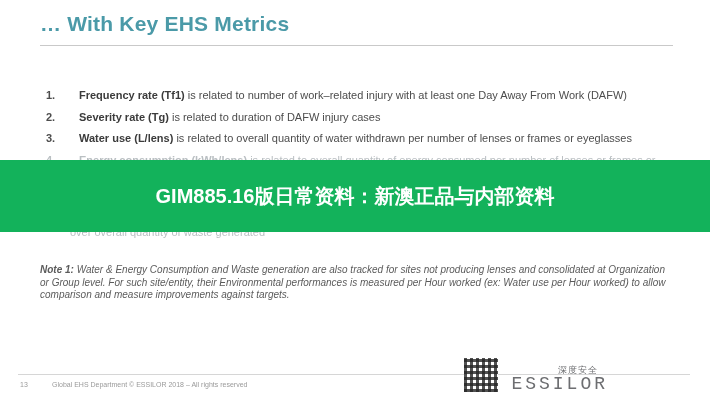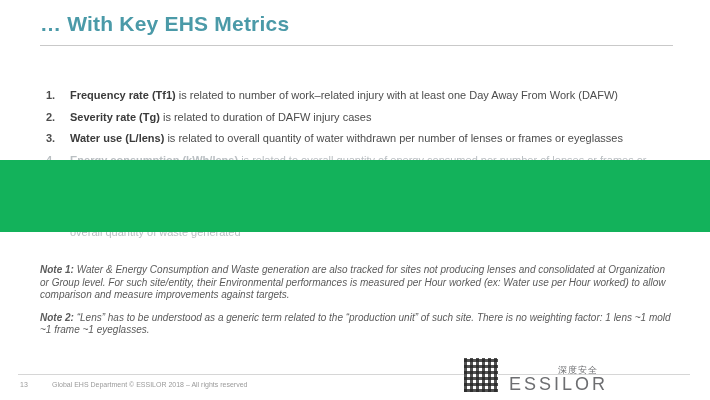--- a/index.html
+++ b/index.html
@@ -66,20 +66,21 @@
   .kpi-num {
     position: absolute;
     left: 6px;
     top: 0;
     font-weight: bold;
     color: #4c4c4c;
   }
   .kpi-term {
     font-weight: bold;
     color: #3b3b3b;
+    margin-left: 9px;
   }
   .kpi-item.faded, .kpi-item.faded .kpi-num, .kpi-item.faded .kpi-term {
     color: #b9bfc2;
   }
   .notes {
     position: absolute;
     left: 40px;
     top: 264px;
     width: 633px;
   }
@@ -127,21 +128,21 @@
   .brand {
     position: absolute;
     right: 36px;
     top: 374px;
     text-align: center;
   }
   .brand-name {
     font-size: 18px;
     letter-spacing: 3px;
     color: #6d6e71;
-    font-family: Liberation Sans, sans-serif;
+    font-family: Liberation Mono, monospace;
   }
   .brand-tag {
     position: absolute;
     right: 46px;
     top: 364px;
     font-size: 9px;
     color: #6d6e71;
     letter-spacing: 1px;
   }
   .qr {
@@ -214,33 +215,31 @@
     <li class="kpi-item faded">
       <span class="kpi-num">6.</span>
       <span class="kpi-term">Waste recycling/recovery rate (in %)</span><span> is the ratio of quantity of waste recycled or recovered (under material or energy) over overall quantity of waste generated</span>
     </li>
   </ul>
 
   <div class="notes">
     <div class="note">
       <b>Note 1:</b><span> Water &amp; Energy Consumption and Waste generation are also tracked for sites not producing lenses and consolidated at Organization or Group level. For such site/entity, their Environmental performances is measured per Hour worked (ex: Water use per Hour worked) to allow comparison and measure improvements against targets.</span>
     </div>
-    <div class="note">
-      <b>Note 2:</b><span> “Lens” has to be understood as a generic term related to the “production unit” of such site. There is no weighting factor: 1 lens ~1 mold ~1 frame ~1 eyeglasses.</span>
-    </div>
   </div>
 
 
   <div class="footer-rule"></div>
   <div class="page-num">13</div>
   <div class="copyright">Global EHS Department © ESSILOR 2018 – All rights reserved</div>
 
   <div class="qr"></div>
   <div class="brand-tag">深度安全</div>
   <div class="brand">
     <div class="brand-name">ESSILOR</div>
   </div>
 
   <div class="overlay-band"></div>
   <div class="overlay-text">
+    <span>GIM885.16版日常资料：新澳正品与内部资料</span>
   </div>
 
 </div>
 
 </body></html>

